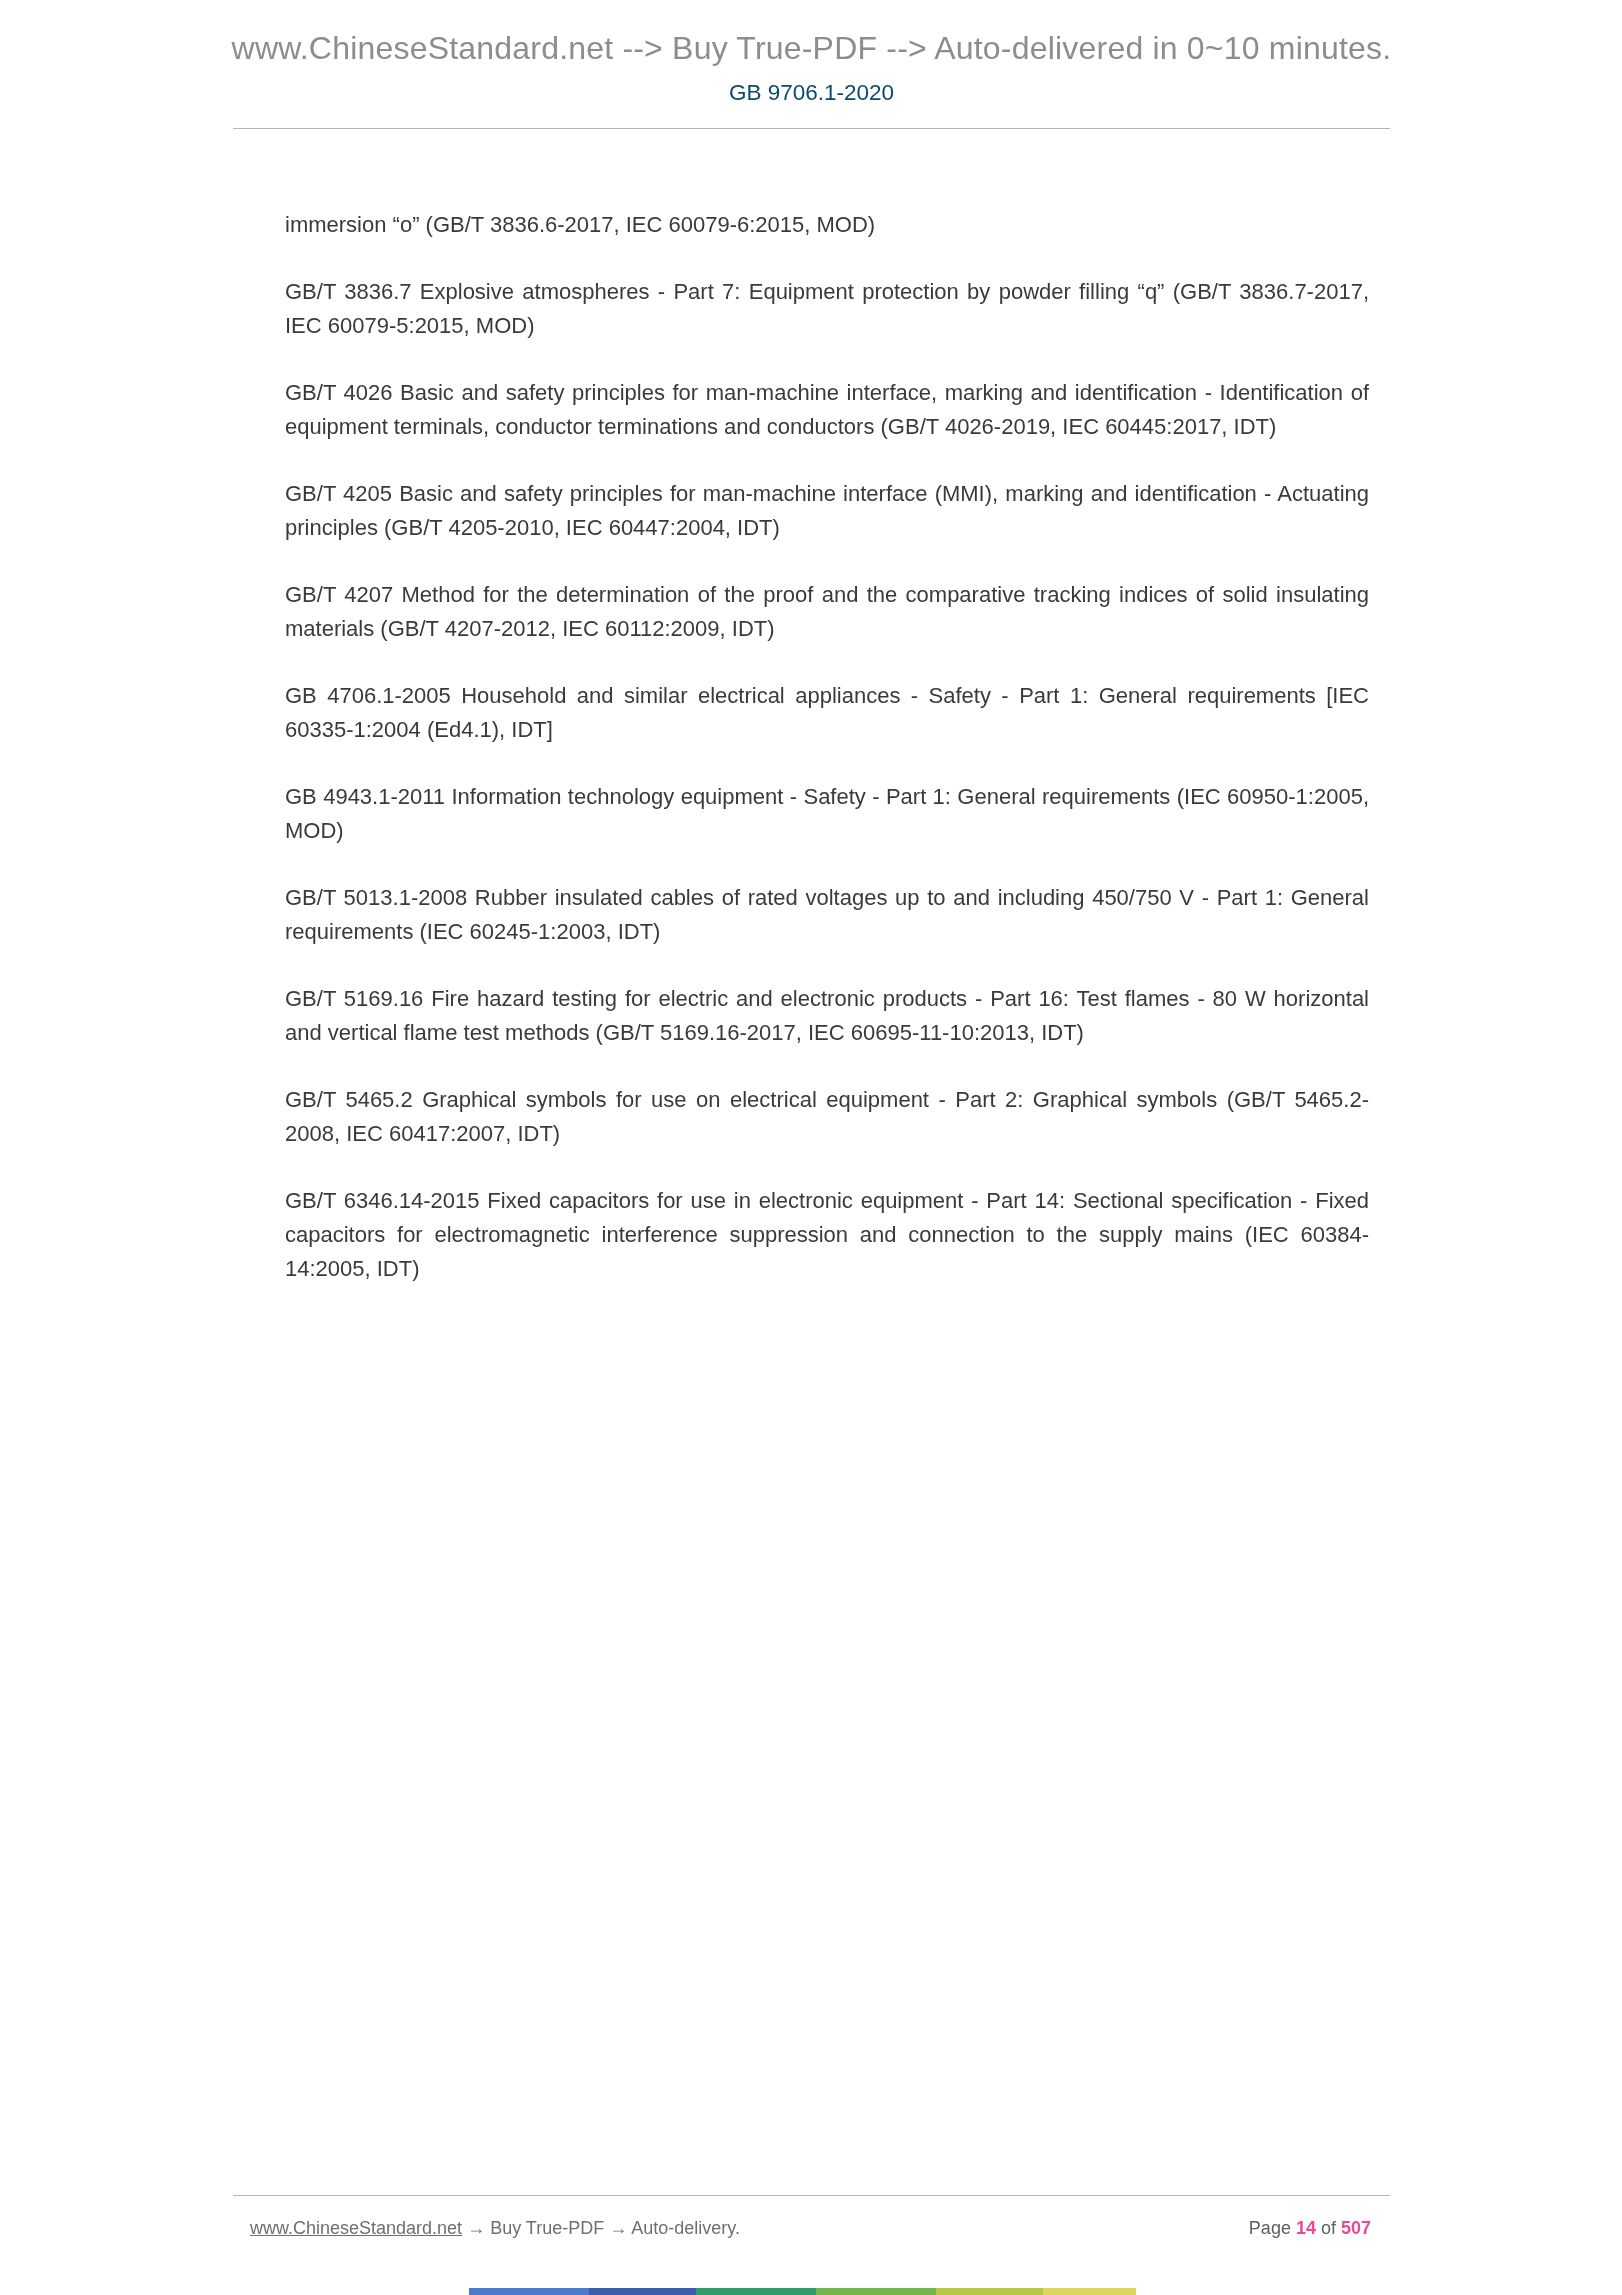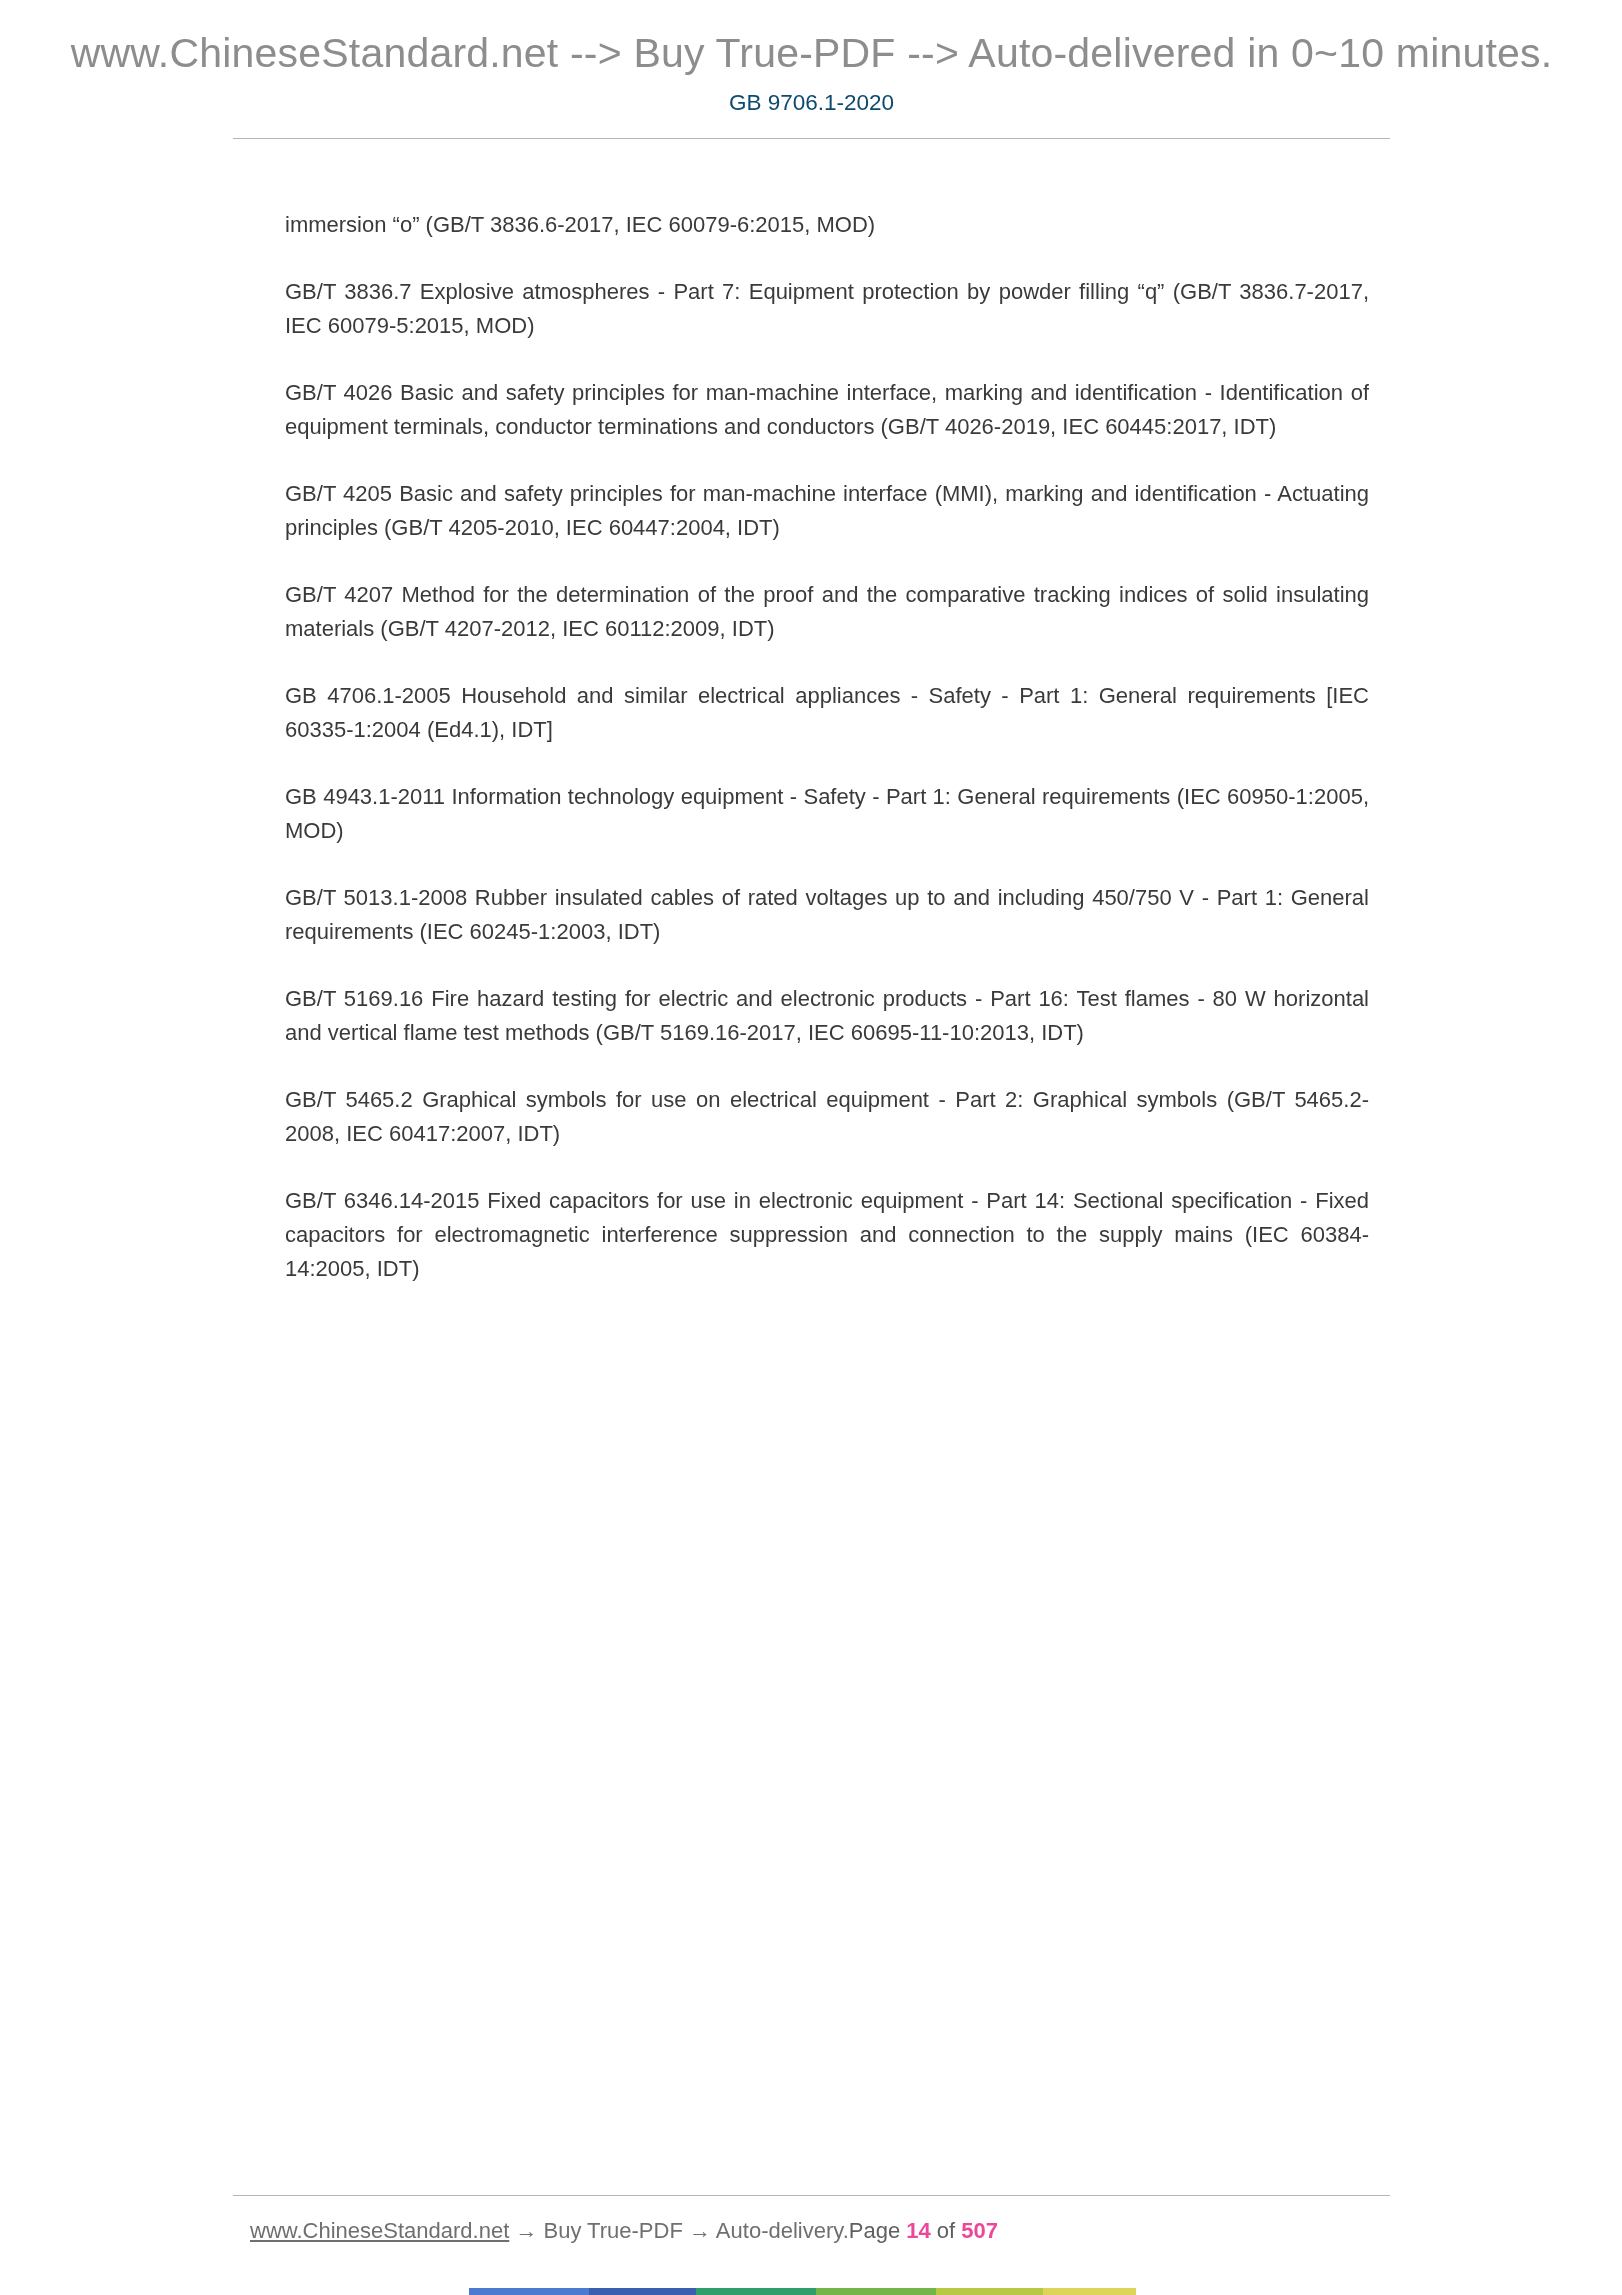--- a/index.html
+++ b/index.html
@@ -13,21 +13,21 @@
     position: relative;
     font-family: "Liberation Sans", sans-serif;
     overflow: hidden;
   }
   .header {
     padding-top: 30px;
     text-align: center;
   }
   .header-line1 {
     color: #8d8d8d;
-    font-size: 41px;
+    font-size: 32px;
     letter-spacing: 0.2px;
     text-align: center;
   }
   .header-line2 {
     color: #0c4a6e;
     font-size: 22.5px;
     margin-top: 13.3px;
   }
   .header-rule {
     border: none;
@@ -58,24 +58,24 @@
     border: none;
     border-top: 1.7px solid #b4b4b4;
     margin: 0;
   }
   .footer-row {
     position: absolute;
     top: 2218px;
     left: 250px;
     width: 1121px;
     display: flex;
-    justify-content: flex-start;
+    justify-content: space-between;
     align-items: baseline;
     color: #6f6f6f;
-    font-size: 22px;
+    font-size: 18px;
   }
   .footer-left {
     white-space: nowrap;
   }
   .footer-link {
     color: #6f6f6f;
     text-decoration: underline;
     cursor: pointer;
   }
   .footer-right {

